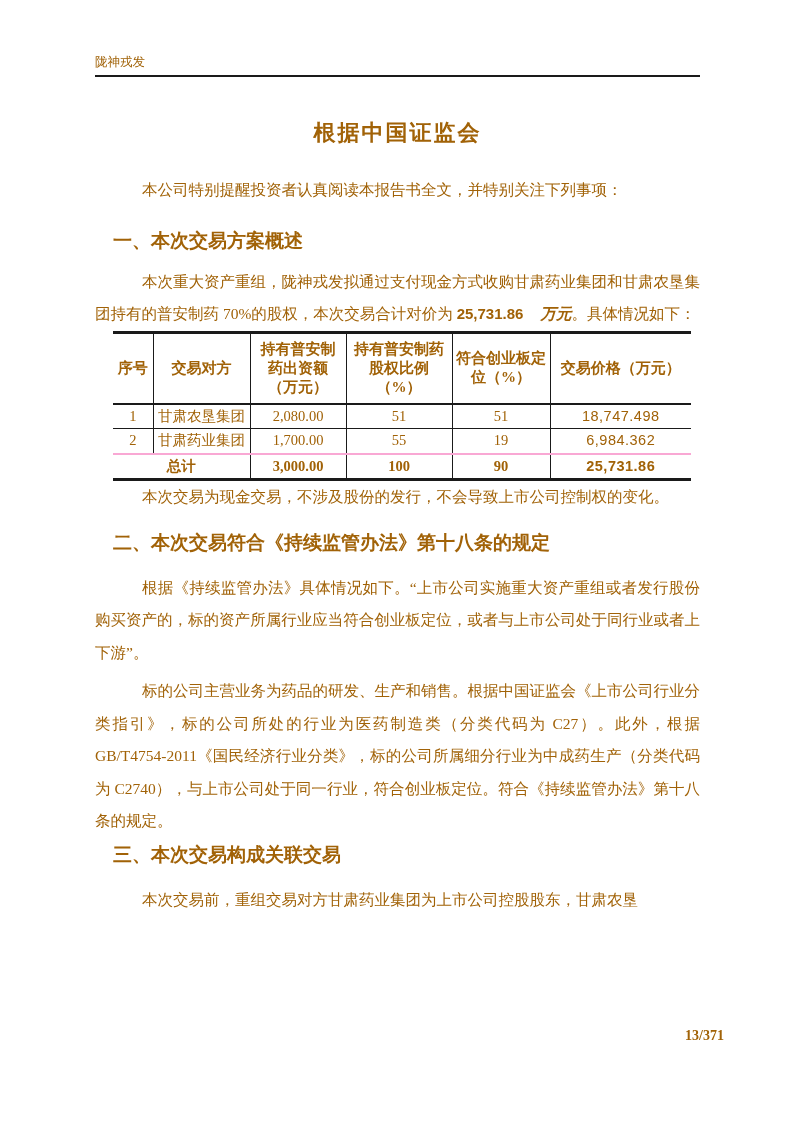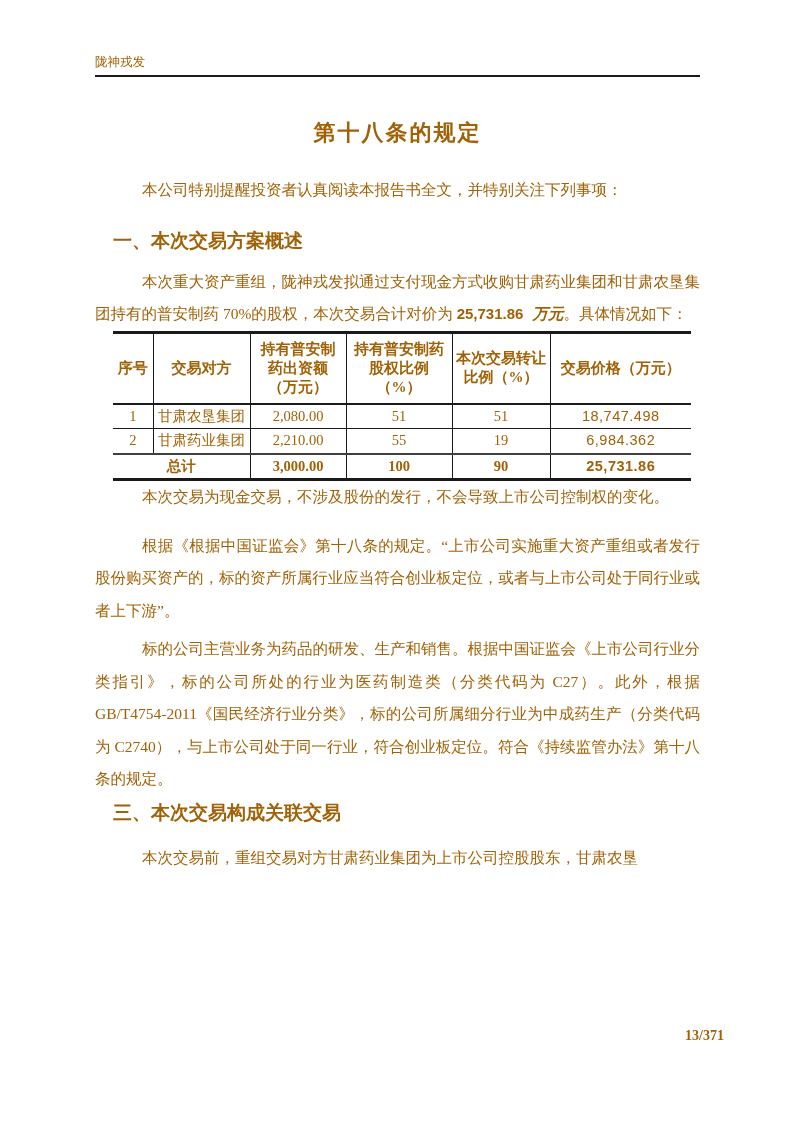--- a/index.html
+++ b/index.html
@@ -36,21 +36,21 @@
     font-weight:bold; font-size:19px; line-height:26px;
   }
 
   .para {
     margin:0;
     font-size:15.5px; line-height:32.5px;
     text-indent:47px;
     text-align:justify;
   }
   .amt { font-weight:bold; font-family:"Liberation Sans","DejaVu Sans",sans-serif; font-size:15px; }
-  .amt-unit { font-weight:bold; font-style:italic; padding-left:9px; font-size:15.5px; }
+  .amt-unit { font-weight:bold; font-style:italic; padding-left:17px; font-size:15.5px; }
 
   
   .deal-table {
     margin:0 0 0 18px;
     width:578px;
     border-collapse:collapse;
     border-top:3px solid #1a1a1a;
     border-bottom:3px solid #1a1a1a;
     table-layout:fixed;
   }
@@ -61,21 +61,21 @@
     overflow:hidden;
   }
   .deal-table th {
     font-size:15px; font-weight:bold; line-height:19px;
     padding:6px 3px;
   }
   .deal-table td { font-size:14.5px; line-height:19.5px; }
   .deal-table th:first-child, .deal-table td:first-child { border-left:none; }
   .deal-table th:last-child,  .deal-table td:last-child  { border-right:none; }
   .deal-table thead th { border-bottom:2px solid #1a1a1a; }
-  .deal-table tr.total-row td { border-top:2px solid #404040; font-weight:bold; }
+  .deal-table tr.total-row td { border-top:2px solid #f9a8d4; font-weight:bold; }
   .col-price { font-weight:normal; font-family:"Liberation Sans","DejaVu Sans",sans-serif; font-size:14px; letter-spacing:0.5px; }
 
   
   .mt0{margin-top:0;} .mt4{margin-top:4px;} .mt6{margin-top:6px;}
   .mt12{margin-top:12px;} .mt14{margin-top:14px;} .mt16{margin-top:16px;}
   .mt21{margin-top:21px;} .mt27{margin-top:27px;}
 
   .doc-footer {
     position:absolute; top:1024px; left:0; width:793px;
     text-align:right; padding-right:69px; box-sizing:border-box;
@@ -85,21 +85,21 @@
 </head>
 <body>
 
 <div class="page">
   <div class="content">
 
     <div class="doc-header">
       <span>陇神戎发</span>
     </div>
 
-    <h1 class="doc-title">第十八条的规定</h1>
+    <h1 class="doc-title">根据中国证监会</h1>
 
     <p class="para mt27">本公司特别提醒投资者认真阅读本报告书全文，并特别关注下列事项：</p>
 
     <h2 class="h1 mt21">一、本次交易方案概述</h2>
 
     <p class="para mt12"><span>本次重大资产重组，陇神戎发拟通过支付现金方式收购甘肃药业集团和甘肃农垦集团持有的普安制药 70%的股权，本次交易合计对价为 </span><span class="amt">25,731.86</span><span class="amt-unit">万元</span><span>。具体情况如下：</span></p>
 
     <table class="deal-table mt0">
       <colgroup>
         <col style="width:40px">
@@ -108,54 +108,55 @@
         <col style="width:106px">
           <col style="width:98px">
           <col style="width:141px">
       </colgroup>
       <thead>
         <tr>
           <th>序号</th>
           <th>交易对方</th>
           <th>持有普安制药出资额（万元）</th>
           <th>持有普安制药股权比例（%）</th>
-          <th>本次交易转让比例（%）</th>
+          <th>符合创业板定位（%）</th>
           <th>交易价格（万元）</th>
         </tr>
       </thead>
       <tbody>
         <tr>
           <td>1</td>
           <td>甘肃农垦集团</td>
           <td>2,080.00</td>
           <td>51</td>
           <td>51</td>
           <td class="col-price">18,747.498</td>
         </tr>
         <tr>
           <td>2</td>
           <td>甘肃药业集团</td>
-          <td>2,210.00</td>
+          <td>1,700.00</td>
           <td>55</td>
           <td>19</td>
           <td class="col-price">6,984.362</td>
         </tr>
         <tr class="total-row">
           <td colspan="2">总计</td>
           <td>3,000.00</td>
           <td>100</td>
           <td>90</td>
           <td class="col-price">25,731.86</td>
         </tr>
       </tbody>
     </table>
 
     <p class="para mt0">本次交易为现金交易，不涉及股份的发行，不会导致上市公司控制权的变化。</p>
 
-    <p class="para mt16">根据《根据中国证监会》第十八条的规定。“上市公司实施重大资产重组或者发行股份购买资产的，标的资产所属行业应当符合创业板定位，或者与上市公司处于同行业或者上下游”。</p>
+    <h2 class="h1 mt16">二、本次交易符合《持续监管办法》第十八条的规定</h2>
+    <p class="para mt16">根据《持续监管办法》具体情况如下。“上市公司实施重大资产重组或者发行股份购买资产的，标的资产所属行业应当符合创业板定位，或者与上市公司处于同行业或者上下游”。</p>
     <p class="para mt6">标的公司主营业务为药品的研发、生产和销售。根据中国证监会《上市公司行业分类指引》，标的公司所处的行业为医药制造类（分类代码为 C27）。此外，根据 GB/T4754-2011《国民经济行业分类》，标的公司所属细分行业为中成药生产（分类代码为 C2740），与上市公司处于同一行业，符合创业板定位。符合《持续监管办法》第十八条的规定。</p>
 
     <h2 class="h1 mt4">三、本次交易构成关联交易</h2>
     <p class="para mt16">本次交易前，重组交易对方甘肃药业集团为上市公司控股股东，甘肃农垦</p>
 
   </div>
 
   <div class="doc-footer">13/371</div>
 </div>
 

